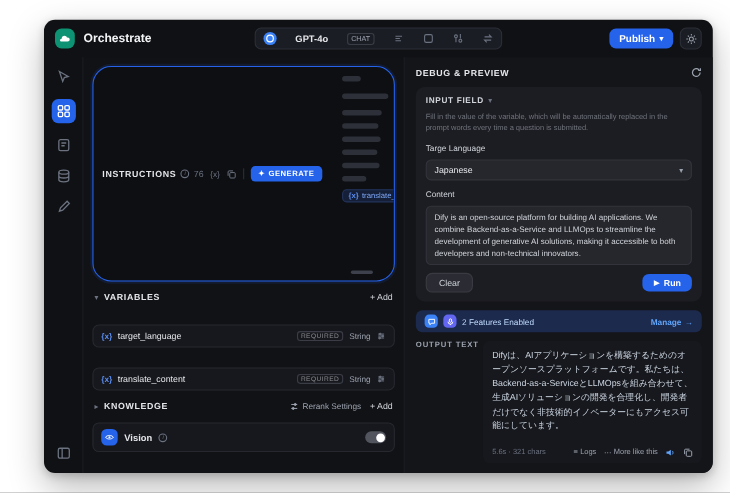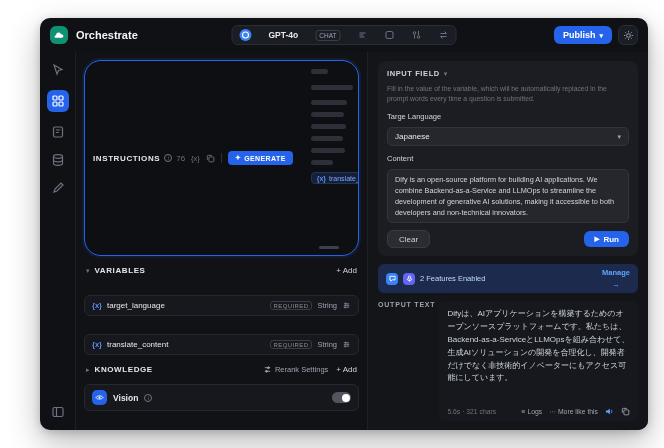--- a/index.html
+++ b/index.html
@@ -147,21 +147,21 @@
   .run-btn { background:#2563eb; border:none; color:#fff; font-size:8px; font-weight:bold; border-radius:6px; padding:3.5px 10px; display:flex; align-items:center; gap:4px; cursor:pointer; font-family:inherit; }
   .run-btn .play { font-size:6.5px; }
   .features-bar {
     background:#1c2a4e; border-radius:6px; padding:4px 8px;
     display:flex; align-items:center; gap:5px; flex:none; cursor:pointer;
   }
   .feat-ic { width:12px; height:12px; border-radius:4px; background:#3b82f6; color:#fff; display:flex; align-items:center; justify-content:center; flex:none; }
   .feat-ic svg { width:7px; height:7px; }
   .feat-ic.alt { background:#6366f1; }
   .features-label { font-size:7.5px; color:#bfdbfe; }
-  .manage { margin-left:auto; font-size:7.5px; color:#60a5fa; font-weight:bold; display:flex; align-items:center; gap:3px; cursor:pointer;flex-direction:column; }
+  .manage { margin-left:auto; font-size:7.5px; color:#60a5fa; font-weight:bold; display:flex; align-items:center; gap:3px; cursor:pointer; }
   .output-sec { flex:1; display:flex; gap:4px; min-height:0; }
   .out-title { font-size:7px; font-weight:bold; letter-spacing:.8px; color:#9ca3af; }
   .out-card { background:#17181d; border-radius:6px; padding:7px 8px 5px; flex:1; display:flex; flex-direction:column; min-height:0; }
   .out-text { font-size:8px; color:#cbd5e1; line-height:1.6; flex:1; overflow:hidden; }
   .out-meta { display:flex; align-items:center; gap:8px; margin-top:5px; }
   .meta-txt { font-size:6.8px; color:#6b7280; }
   .meta-right { margin-left:auto; display:flex; align-items:center; gap:7px; }
   .meta-act { font-size:6.8px; color:#9ca3af; display:flex; align-items:center; gap:2px; cursor:pointer; }
   .meta-act svg { width:9px; height:9px; }
   .meta-act.blue { color:#60a5fa; }
@@ -386,20 +386,29 @@
         <span class="info-dot">i</span>
         <div class="toggle">
             <div class="knob"></div>
           </div>
       </div>
 
     </div>
 
     <div class="right-panel">
 
+      <div class="rp-head">
+        <span class="sec-title">DEBUG &amp; PREVIEW</span>
+        <span class="refresh">
+          <svg viewBox="0 0 10 10" fill="none" stroke="currentColor" stroke-width="1.1">
+              <path d="M8.5 5a3.5 3.5 0 1 1-1-2.5"></path>
+              <path d="M8.7 1v2h-2"></path>
+            </svg>
+        </span>
+      </div>
 
       <div class="input-card">
         <div class="if-title">
           <span class="t">INPUT FIELD</span>
           <span class="chev-ic">▾</span>
         </div>
         <div class="if-desc">Fill in the value of the variable, which will be automatically replaced in the prompt words every time a question is submitted.</div>
 
         <div class="fld-label">Targe Language</div>
         <div class="select">

